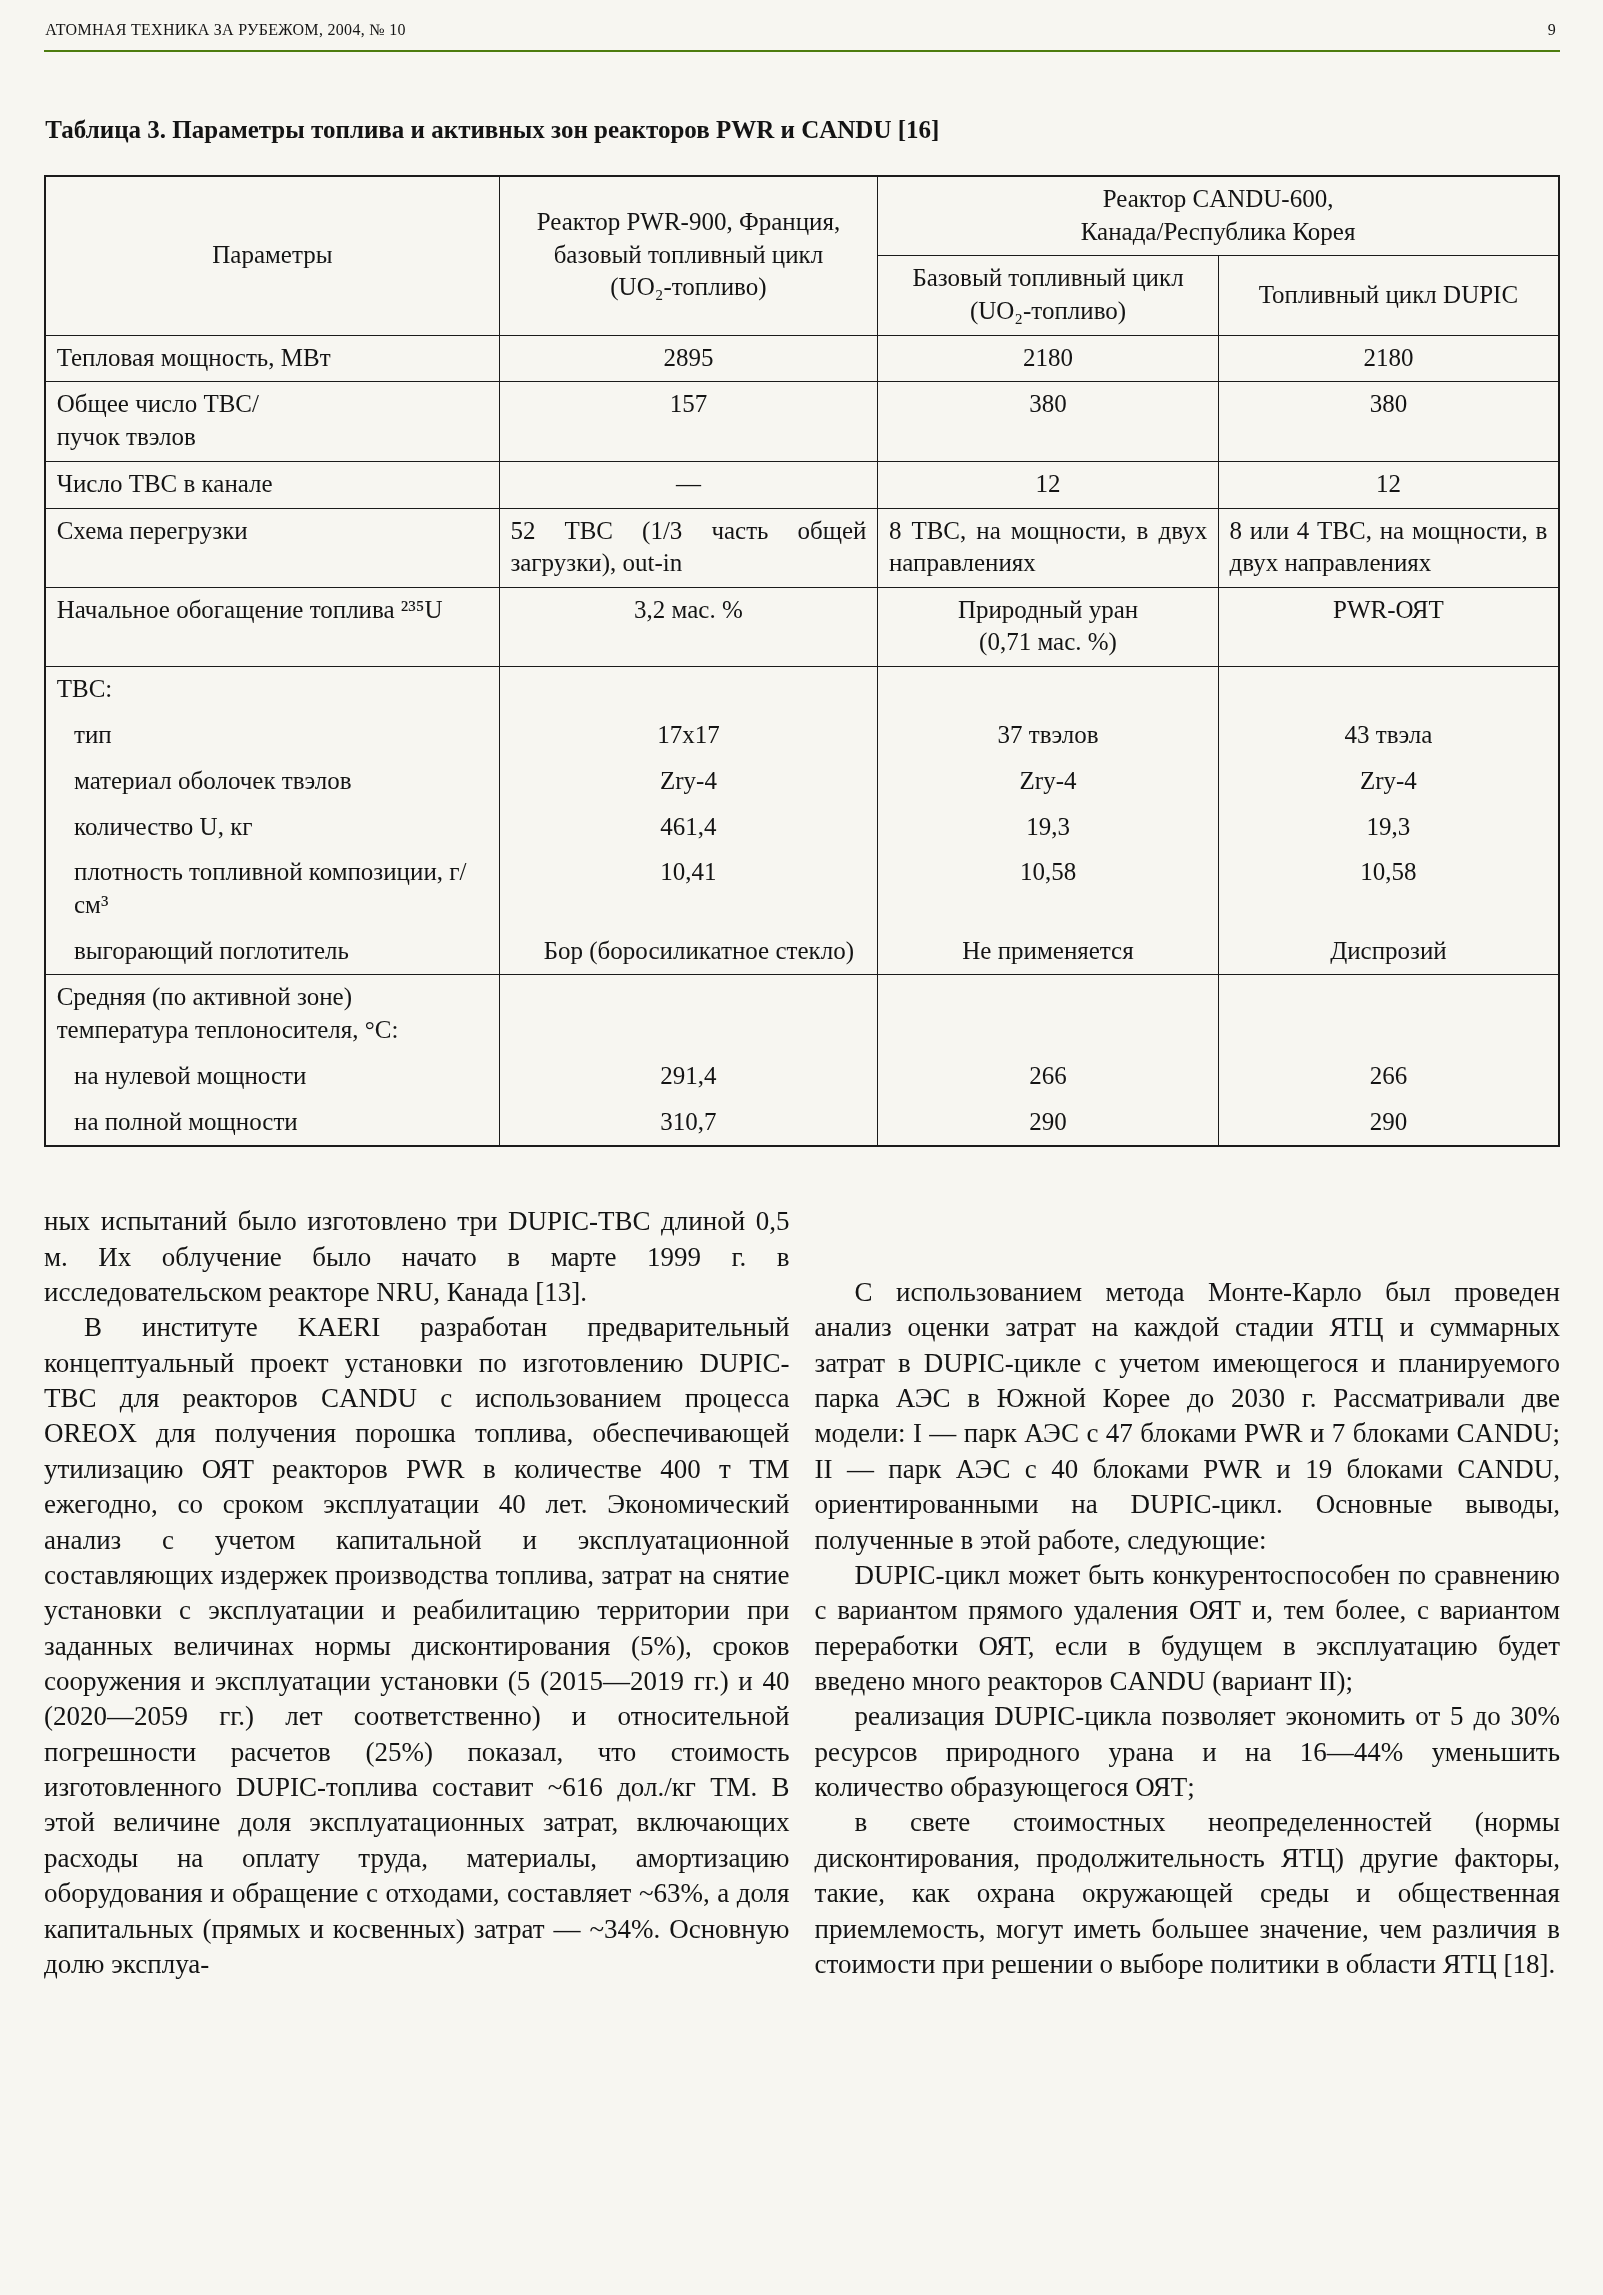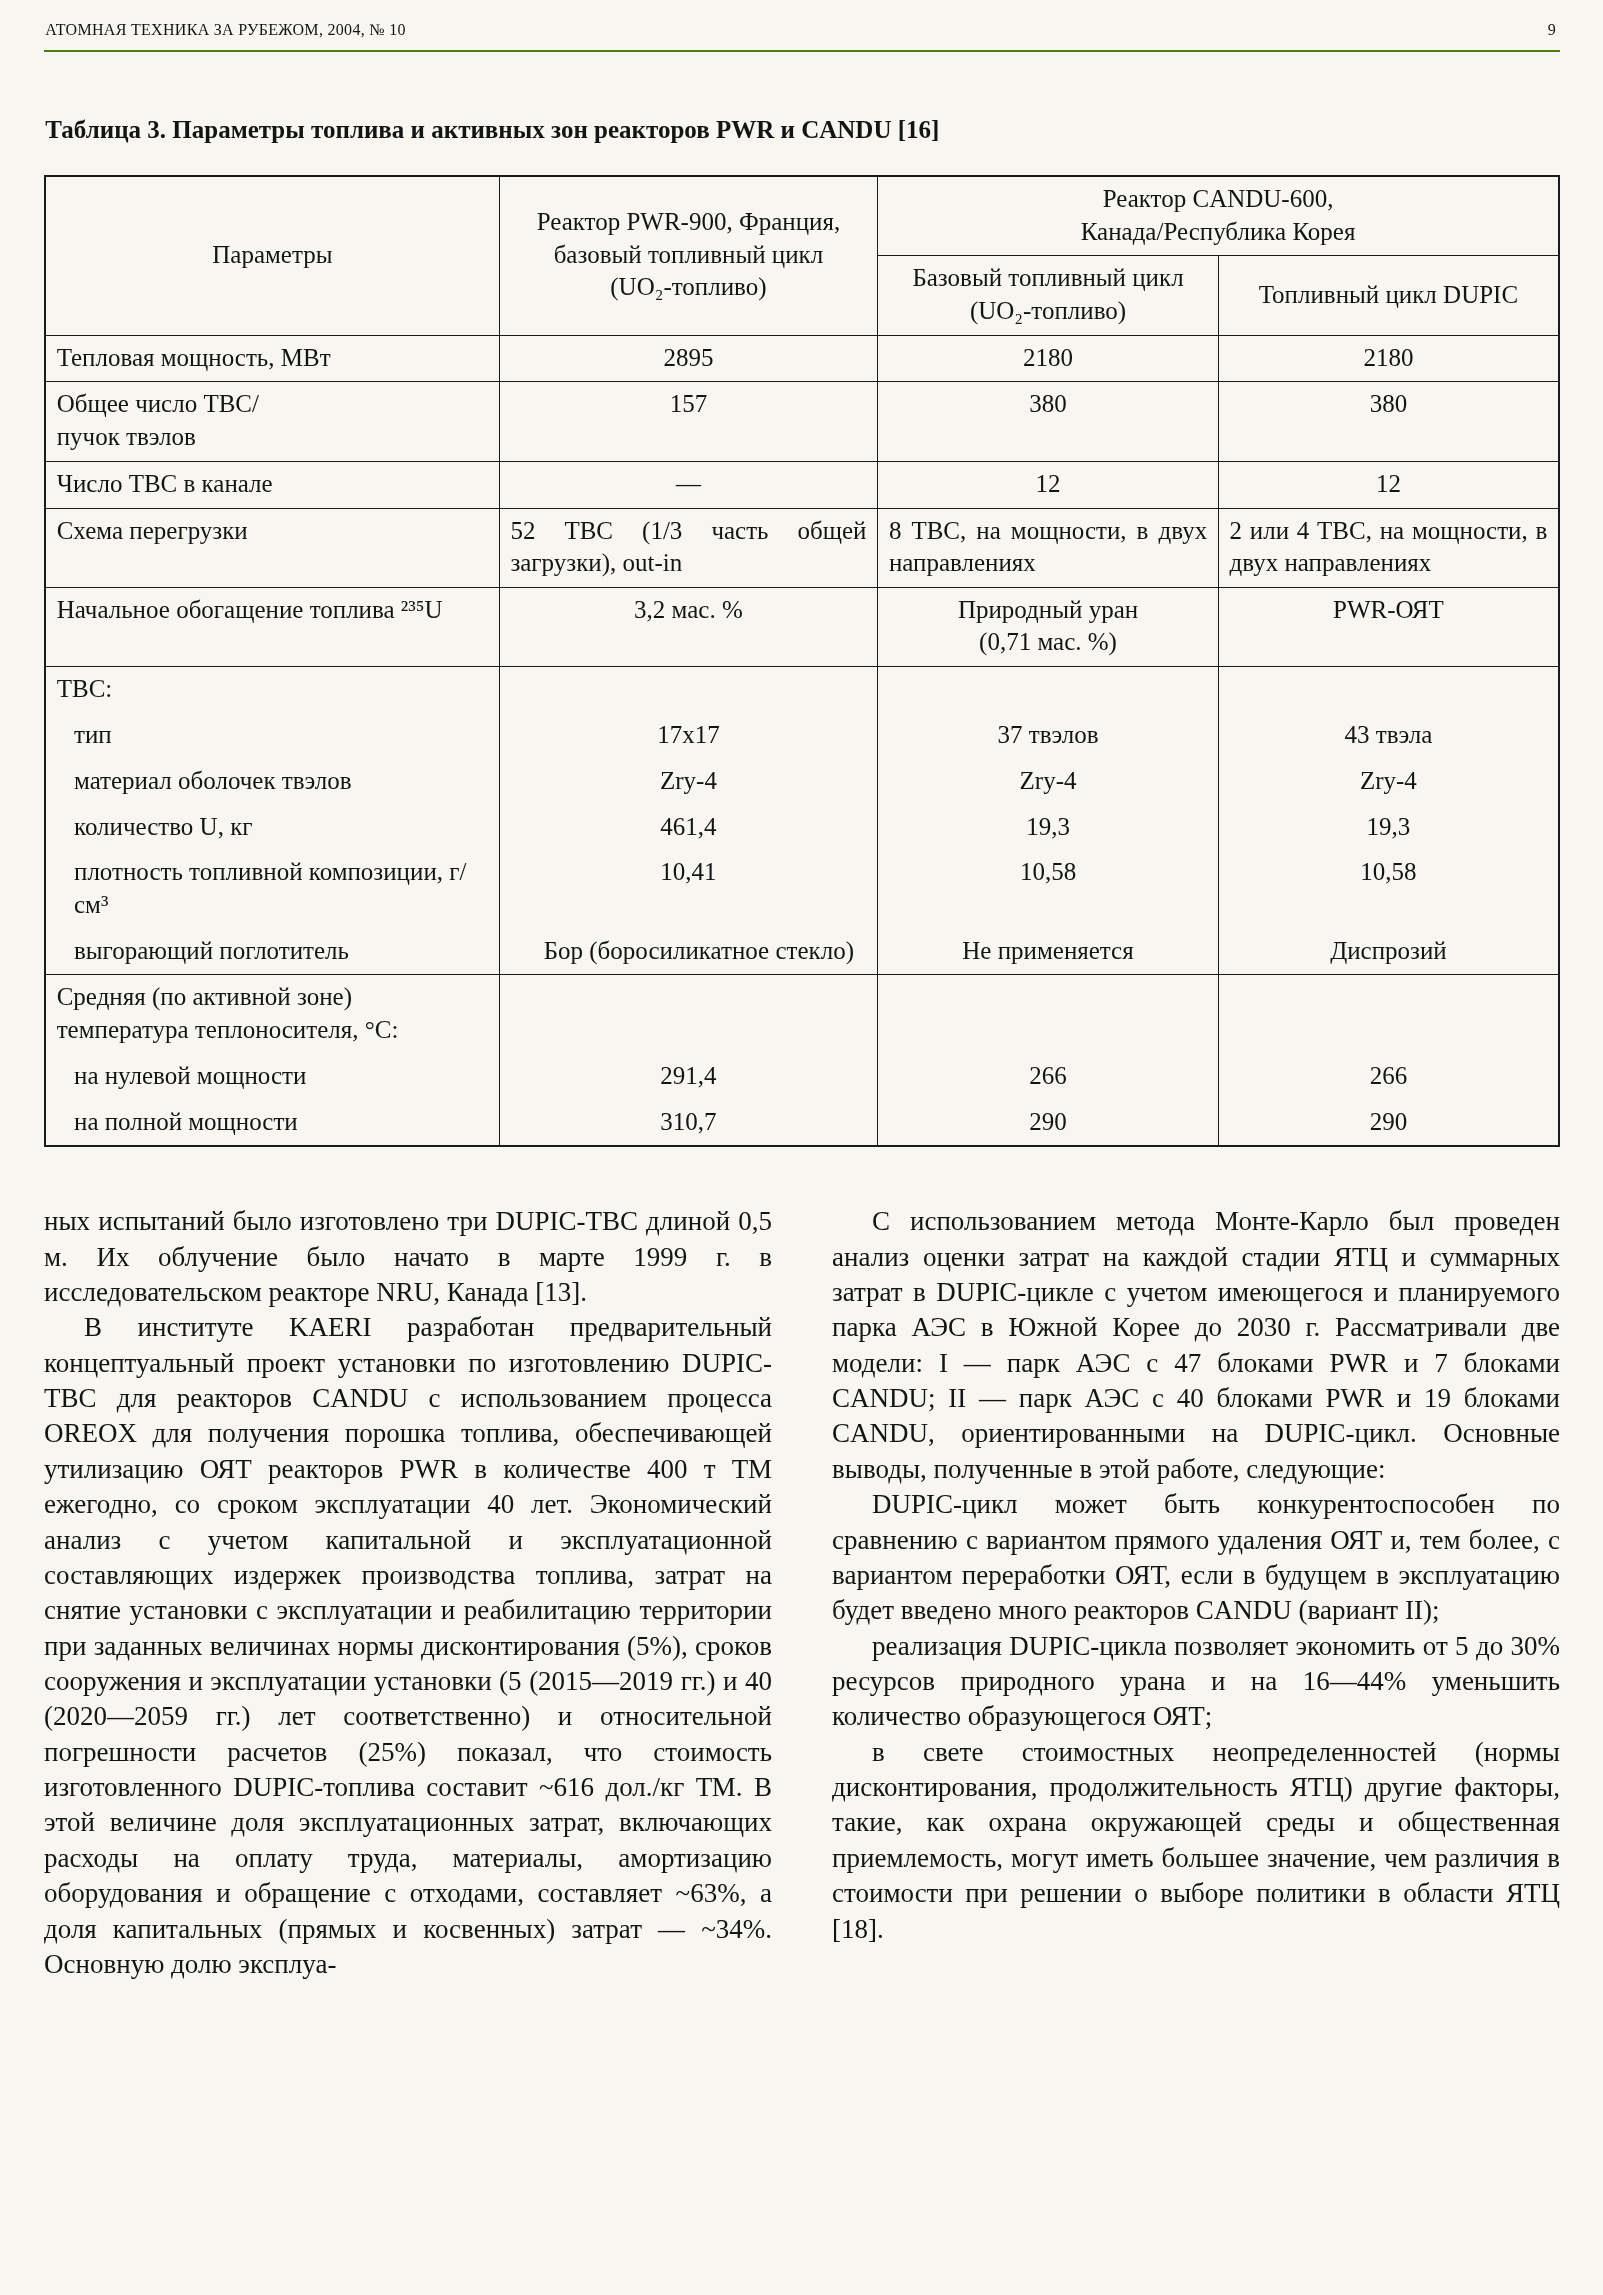--- a/index.html
+++ b/index.html
@@ -69,22 +69,23 @@
 
   td.lbl { text-align: left; }
   td.lbl.ind { padding-left: 28px; }
   td.val { text-align: center; }
   td.val.jus { text-align: justify; }
   td.val.left { text-align: left; padding-left: 44px; }
 
   
   .columns {
     display: flex;
-    gap: 60px;
+    gap: 25px;
     margin-top: 57px;
+    align-items: flex-end;
   }
   .col {
     flex: 1 1 0;
     font-size: 27px;
     line-height: 1.31;
     text-align: justify;
   }
   .col p { text-indent: 40px; }
   .col p.cont { text-indent: 0; }
 </style>
@@ -139,21 +140,21 @@
       <tr class="hsep">
         <td class="lbl">Число ТВС в канале</td>
         <td class="val">—</td>
         <td class="val">12</td>
         <td class="val">12</td>
       </tr>
       <tr class="hsep">
         <td class="lbl">Схема перегрузки</td>
         <td class="val jus">52 ТВС (1/3 часть общей загрузки), out-in</td>
         <td class="val jus">8 ТВС, на мощности, в двух направлениях</td>
-        <td class="val jus">2 или 4 ТВС, на мощности, в двух направлениях</td>
+        <td class="val jus">8 или 4 ТВС, на мощности, в двух направлениях</td>
       </tr>
       <tr class="hsep">
         <td class="lbl">Начальное обогащение топлива ²³⁵U</td>
         <td class="val">3,2 мас. %</td>
         <td class="val">Природный уран
 (0,71 мас. %)</td>
         <td class="val">PWR-ОЯТ</td>
       </tr>
       <tr class="hsep">
         <td class="lbl">ТВС:</td>

